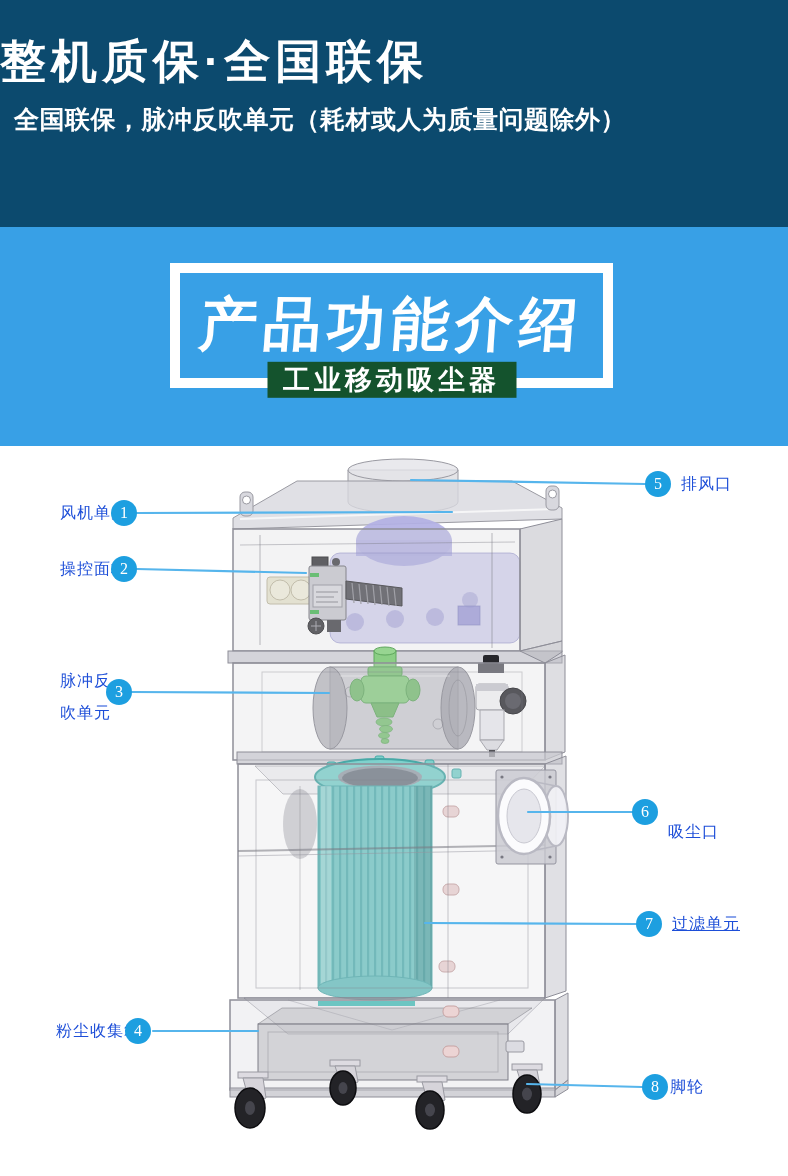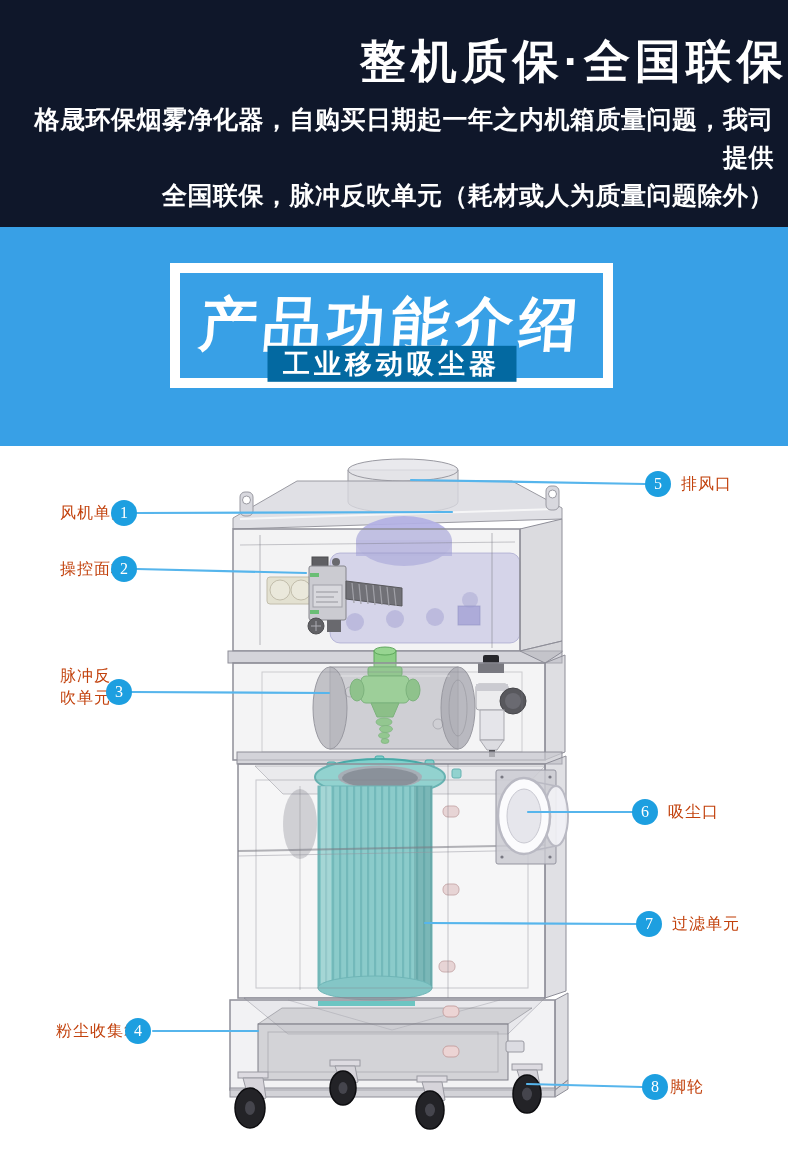--- a/index.html
+++ b/index.html
@@ -4,21 +4,21 @@
 <style>
   html,body{margin:0;padding:0;}
   body{
     width:788px;height:1176px;position:relative;background:#ffffff;
     font-family:"Liberation Sans","DejaVu Sans",sans-serif;
     overflow:hidden;
   }
   
   .warranty{
     position:absolute;left:0;top:0;width:788px;height:227px;
-    background:#0f172a;color:#ffffff;text-align:right;
+    background:#0c4a6e;color:#ffffff;text-align:left;
   }
   .warranty-title{
     margin:0;padding-top:36px;
     font-size:46px;font-weight:900;letter-spacing:5px;line-height:50px;
   }
   .warranty-body{
     margin:14px auto 0;width:760px;
     font-size:25px;font-weight:700;line-height:38px;letter-spacing:0.5px;
   }
   
@@ -29,53 +29,52 @@
   .intro-frame{
     position:absolute;left:170px;top:36px;width:423px;height:105px;
     border:10px solid #ffffff;
   }
   .intro-title{
     margin:0;text-align:center;line-height:102px;
     font-size:58px;font-weight:900;letter-spacing:6px;
     transform:skewX(-4deg);white-space:nowrap;
   }
   .intro-subtitle{
-    position:absolute;left:50%;bottom:16px;transform:translate(-50%,55%);
-    background:#0369a1;padding:0 16px;white-space:nowrap;
+    position:absolute;left:50%;bottom:0;transform:translate(-50%,55%);
+    background:#14532d;padding:0 16px;white-space:nowrap;
     font-size:27px;font-weight:700;letter-spacing:4px;
   }
   .intro-subtitle-en{
     position:absolute;left:0;top:178px;width:100%;text-align:center;
     font-size:15px;font-weight:700;letter-spacing:3px;
   }
   
   .diagram{
     position:absolute;left:0;top:446px;width:788px;height:730px;background:#ffffff;
   }
   .diagram svg{position:absolute;left:0;top:0;}
   .callout-circle{
     position:absolute;width:26px;height:26px;border-radius:50%;
     background:#1d9fe0;color:#ffffff;
     font-family:"Liberation Serif","DejaVu Serif",serif;
     font-size:16px;line-height:26px;text-align:center;z-index:3;
   }
   .callout-label{
-    position:absolute;color:#c2410c;z-index:3;
+    position:absolute;color:#1d4ed8;z-index:3;
     font-family:"Liberation Serif","DejaVu Serif",serif;
     font-size:16px;line-height:22px;letter-spacing:1px;white-space:nowrap;
   }
-  .callout-label.wrap{white-space:normal;width:58px;line-height:22px;}
+  .callout-label.wrap{white-space:normal;width:58px;line-height:32px;}
 </style>
 </head>
 <body>
 
 <div class="warranty">
   <h1 class="warranty-title">整机质保·全国联保</h1>
   <div class="warranty-body">
-    <div>格晟环保烟雾净化器，自购买日期起一年之内机箱质量问题，我司提供</div>
     <div>全国联保，脉冲反吹单元（耗材或人为质量问题除外）</div>
   </div>
 </div>
 
 <div class="intro">
   <div class="intro-frame">
     <h2 class="intro-title">产品功能介绍</h2>
     <div class="intro-subtitle">工业移动吸尘器</div>
   </div>
 </div>
@@ -304,20 +303,20 @@
   <div class="callout-label wrap" style="left:60px;top:219px;">脉冲反吹单元</div>
   <div class="callout-circle" style="left:106px;top:233px;">3</div>
 
   <div class="callout-label" style="left:56px;top:574px;">粉尘收集箱</div>
   <div class="callout-circle" style="left:125px;top:572px;">4</div>
 
   <div class="callout-circle" style="left:645px;top:25px;">5</div>
   <div class="callout-label" style="left:681px;top:27px;">排风口</div>
 
   <div class="callout-circle" style="left:632px;top:353px;">6</div>
-  <div class="callout-label" style="left:668px;top:355px;">吸尘口</div>
+  <div class="callout-label" style="left:668px;top:375px;">吸尘口</div>
 
   <div class="callout-circle" style="left:636px;top:465px;">7</div>
-  <div class="callout-label" style="left:672px;top:467px;">过滤单元</div>
+  <div class="callout-label" style="left:672px;top:467px;text-decoration:underline;">过滤单元</div>
 
   <div class="callout-circle" style="left:642px;top:628px;">8</div>
   <div class="callout-label" style="left:670px;top:630px;">脚轮</div>
 </div>
 
 </body></html>

